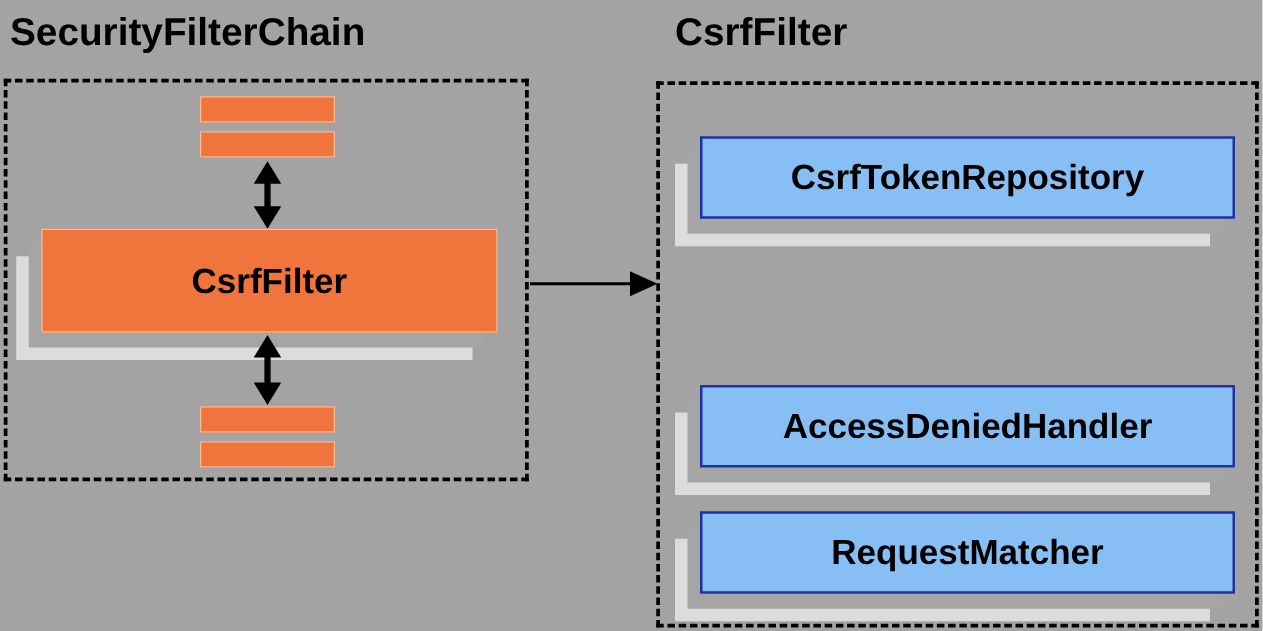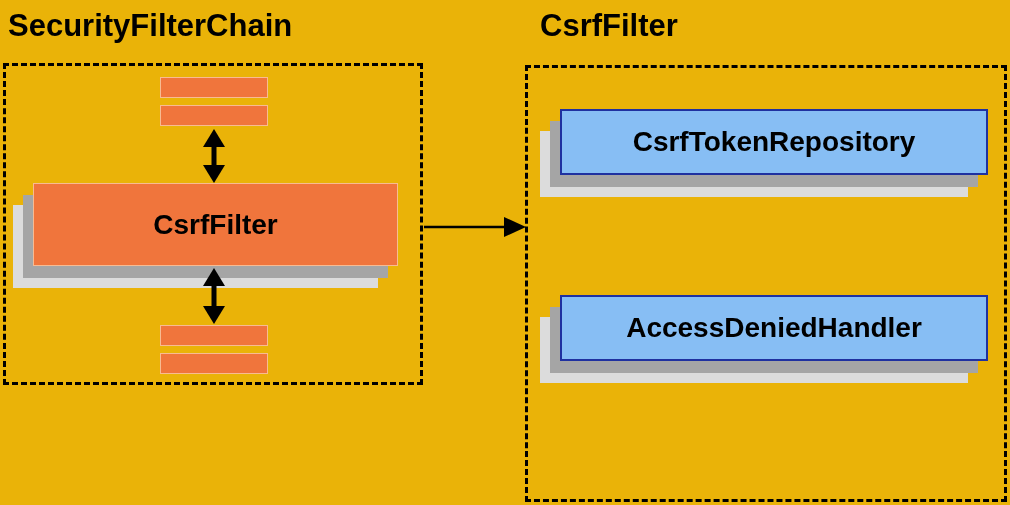--- a/index.html
+++ b/index.html
@@ -1,20 +1,20 @@
 <!DOCTYPE html>
 <html><head>
 <meta charset="utf-8">
 <style>
   html, body { margin: 0; padding: 0; background: #ffffff; }
   .canvas {
     position: relative;
     width: 1010px;
     height: 505px;
-    background: #eab308;
+    background: #a3a3a3;
     font-family: "Liberation Sans", sans-serif;
     overflow: hidden;
   }
   .title {
     position: absolute;
     font-size: 31px;
     font-weight: bold;
     color: #000000;
     white-space: nowrap;
   }
@@ -89,21 +89,21 @@
     border: 2px solid #1F31A0;
     box-sizing: border-box;
     box-shadow: -10px 12px 0 0 #A5A5A5, -20px 22px 0 0 #DCDCDC;
     display: flex;
     align-items: center;
     justify-content: center;
     margin-top: 16px;
   }
   .blue1 { top: 25px; }
   .blue2 { top: 125px; }
-  .blue3 { top: 211px; }
+  .blue3 { top: 224px; }
   .blue4 { top: 325px; }
   .blue-box span {
     font-size: 28px;
     font-weight: bold;
     color: #000000;
   }
 </style>
 </head>
 <body>
 
@@ -142,15 +142,18 @@
     <polygon points="103,15 81,5 81,25" fill="#000000"></polygon>
   </svg>
 
   <div class="dashed right-box">
     <div class="blue-box blue1">
       <span>CsrfTokenRepository</span>
     </div>
     <div class="blue-box blue3">
       <span>AccessDeniedHandler</span>
     </div>
+    <div class="blue-box blue4">
+      <span>RequestMatcher</span>
+    </div>
   </div>
 
 </div>
 
 </body></html>

